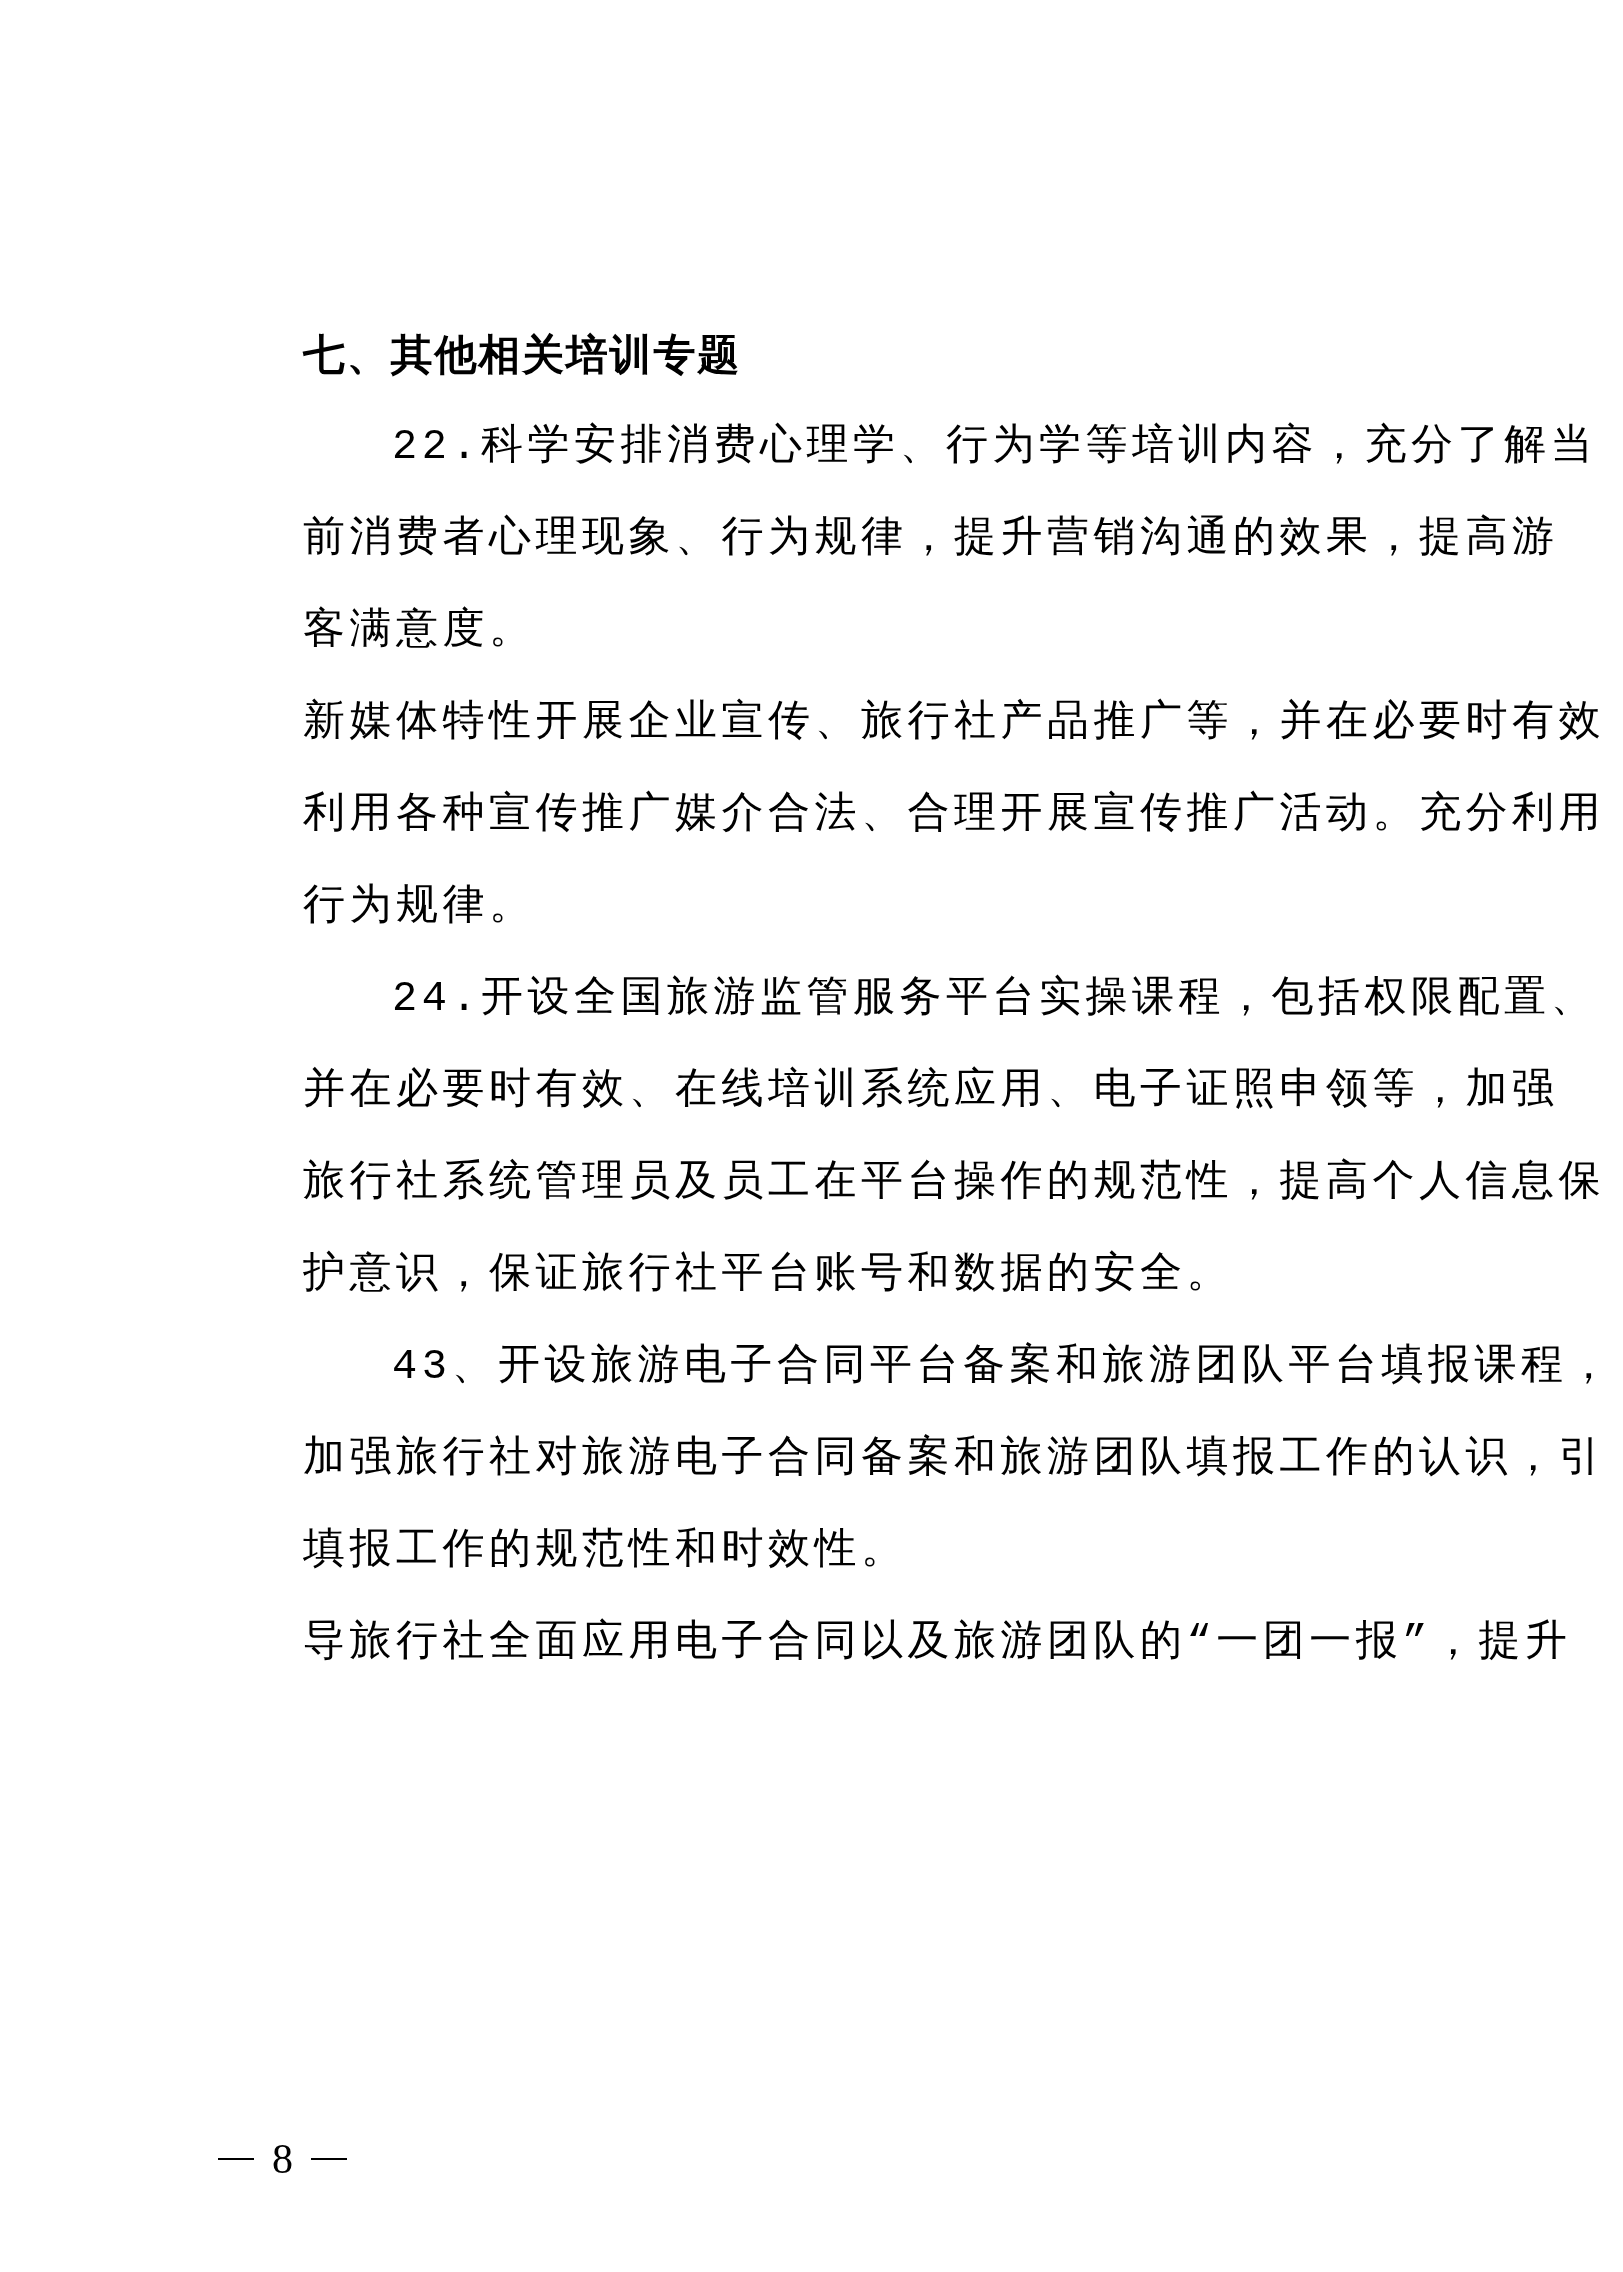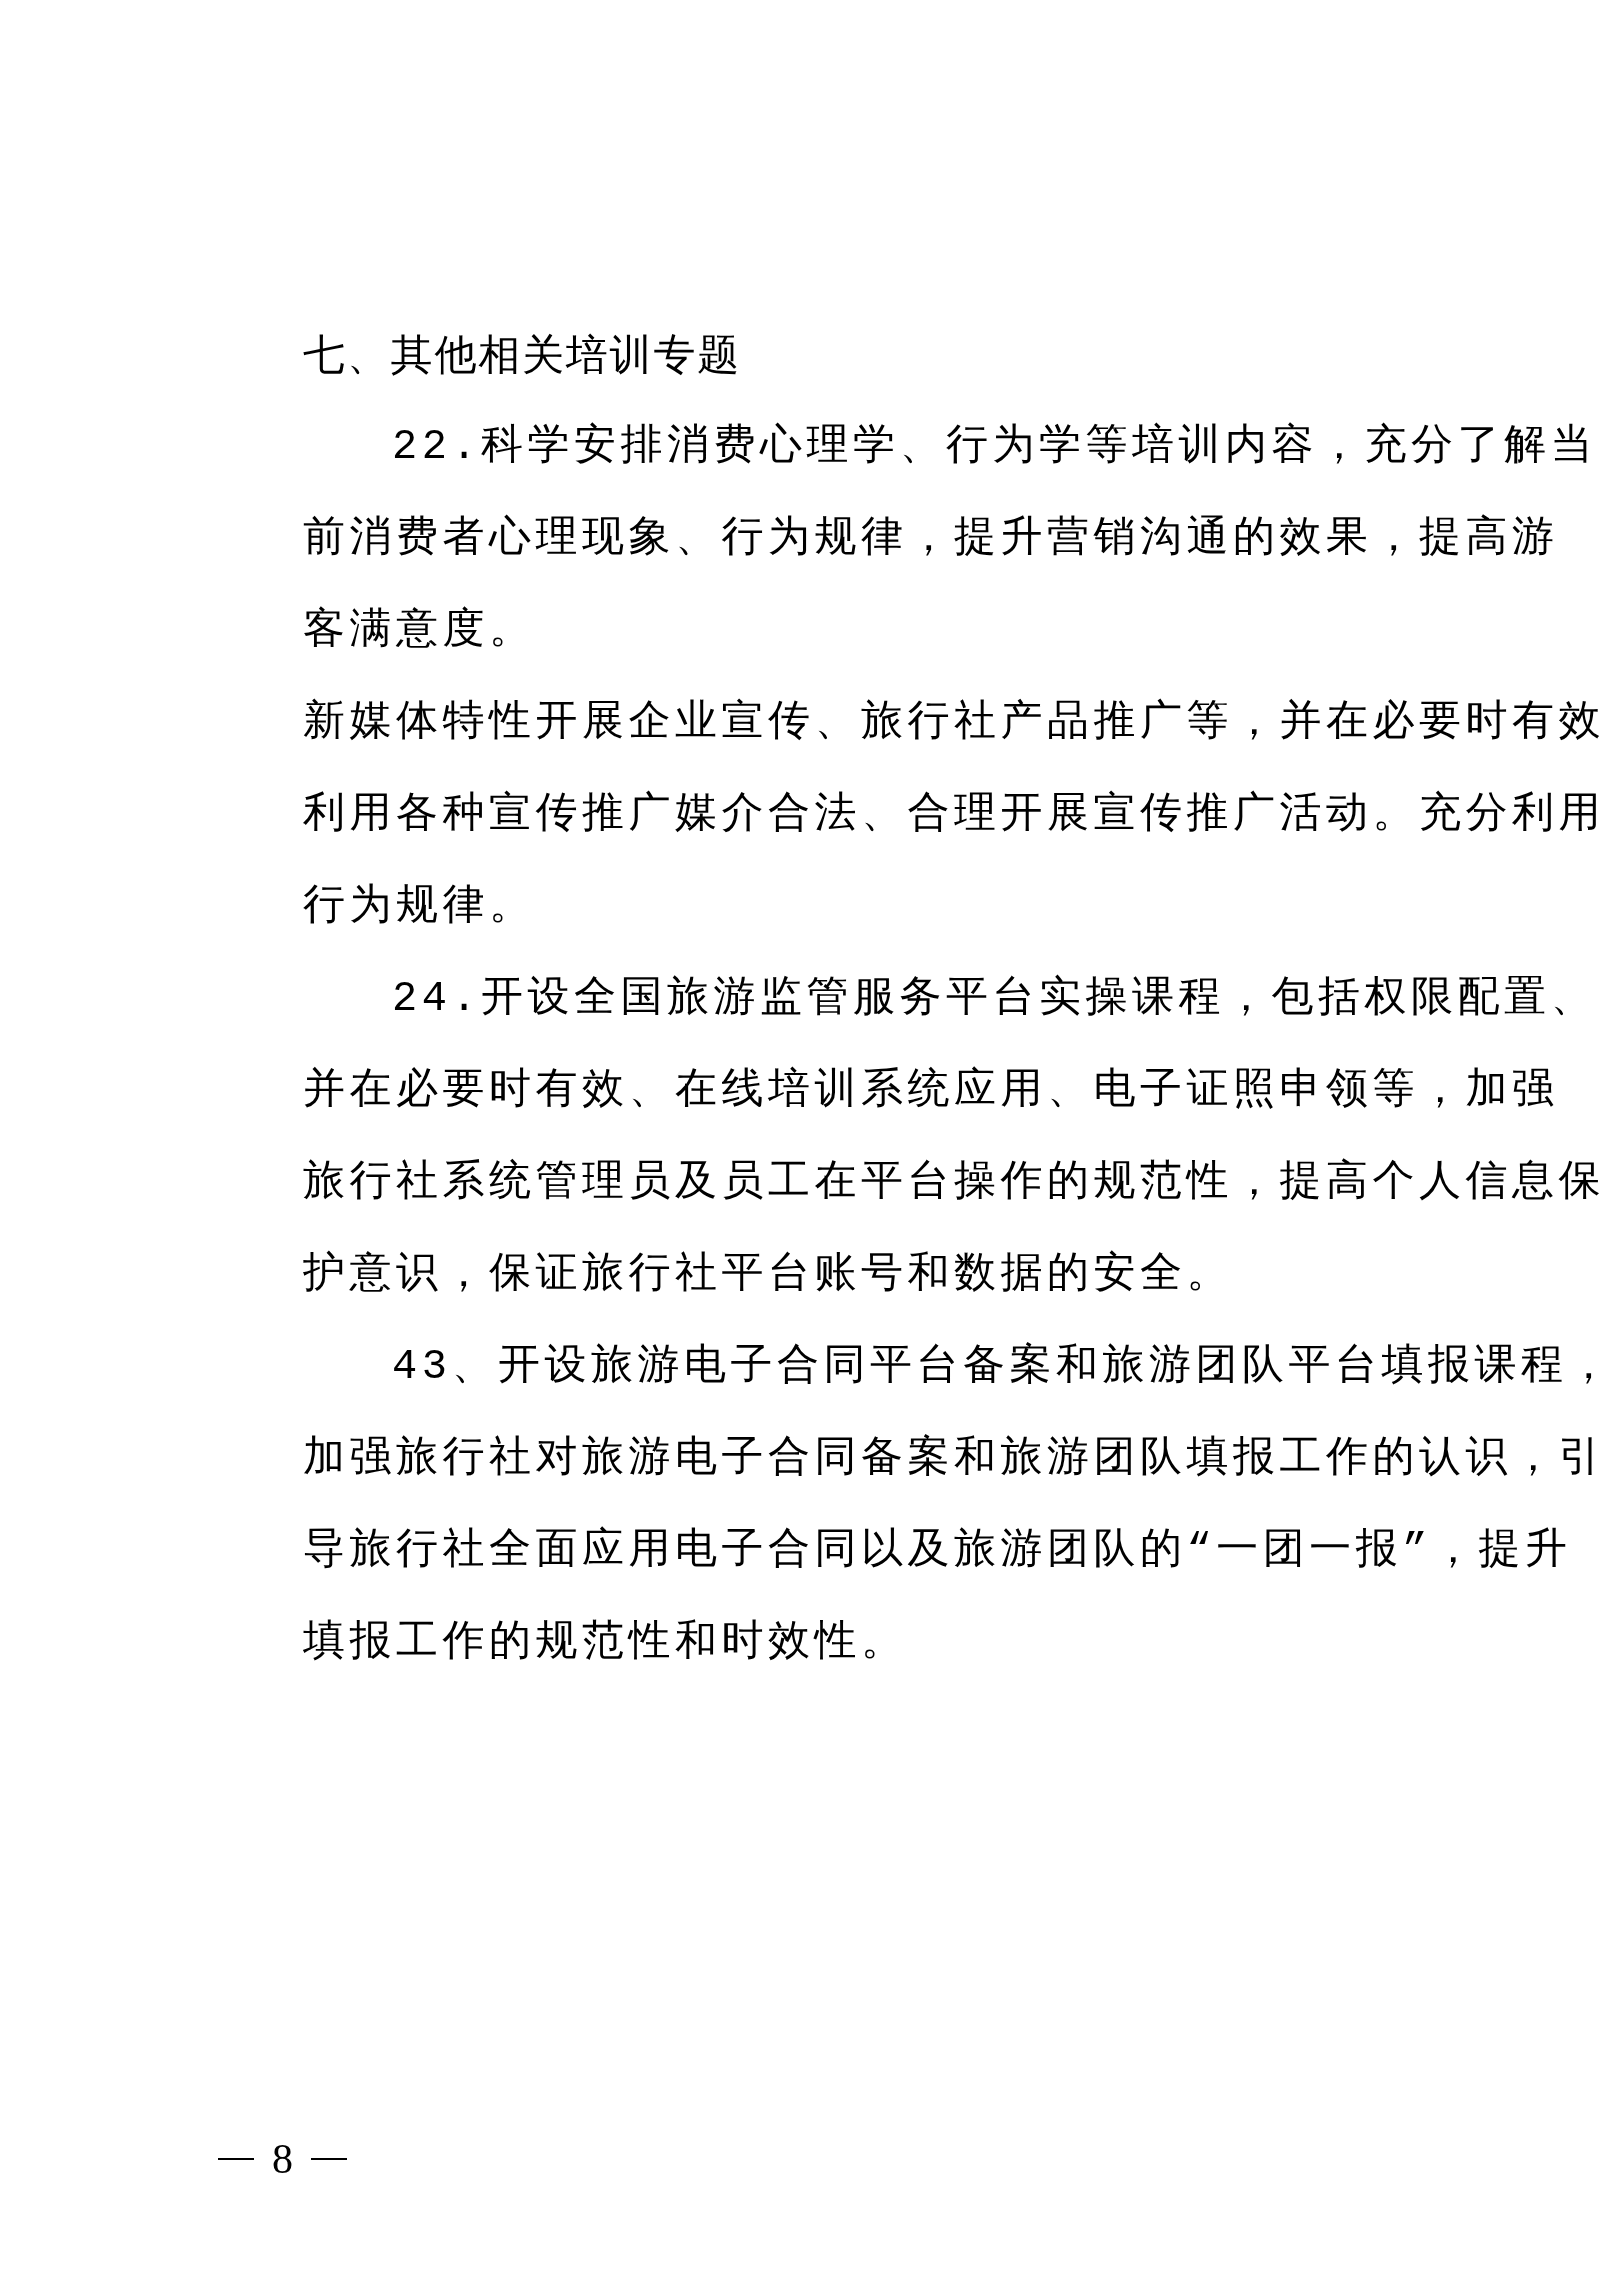--- a/index.html
+++ b/index.html
@@ -16,21 +16,21 @@
       font-family: "DejaVu Serif", "Liberation Serif", serif;
     }
     .page-body {
       position: absolute;
       left: 214px;
       top: 309px;
       width: 1227px;
     }
     .heading {
       font-family: "DejaVu Sans", "Liberation Sans", sans-serif;
-      font-weight: normal;
+      font-weight: bold;
       font-size: 42px;
       line-height: 92px;
       height: 92px;
       margin: 0;
       padding-left: 89px;
       letter-spacing: 1.8px;
       white-space: nowrap;
     }
     .para {
       font-size: 42px;
@@ -91,22 +91,22 @@
   <div class="para">
     <span class="line first">24.开设全国旅游监管服务平台实操课程，包括权限配置、</span>
     <span class="line">并在必要时有效、在线培训系统应用、电子证照申领等，加强</span>
     <span class="line">旅行社系统管理员及员工在平台操作的规范性，提高个人信息保</span>
     <span class="line last">护意识，保证旅行社平台账号和数据的安全。</span>
   </div>
 
   <div class="para">
     <span class="line first">43、开设旅游电子合同平台备案和旅游团队平台填报课程，</span>
     <span class="line">加强旅行社对旅游电子合同备案和旅游团队填报工作的认识，引</span>
+    <span class="line last">填报工作的规范性和时效性。</span>
     <span class="line">导旅行社全面应用电子合同以及旅游团队的“一团一报”，提升</span>
-    <span class="line last">填报工作的规范性和时效性。</span>
   </div>
 </div>
 
 <div class="page-number">
   <span class="dash"></span>
   <span>8</span>
   <span class="dash"></span>
 </div>
 
 

